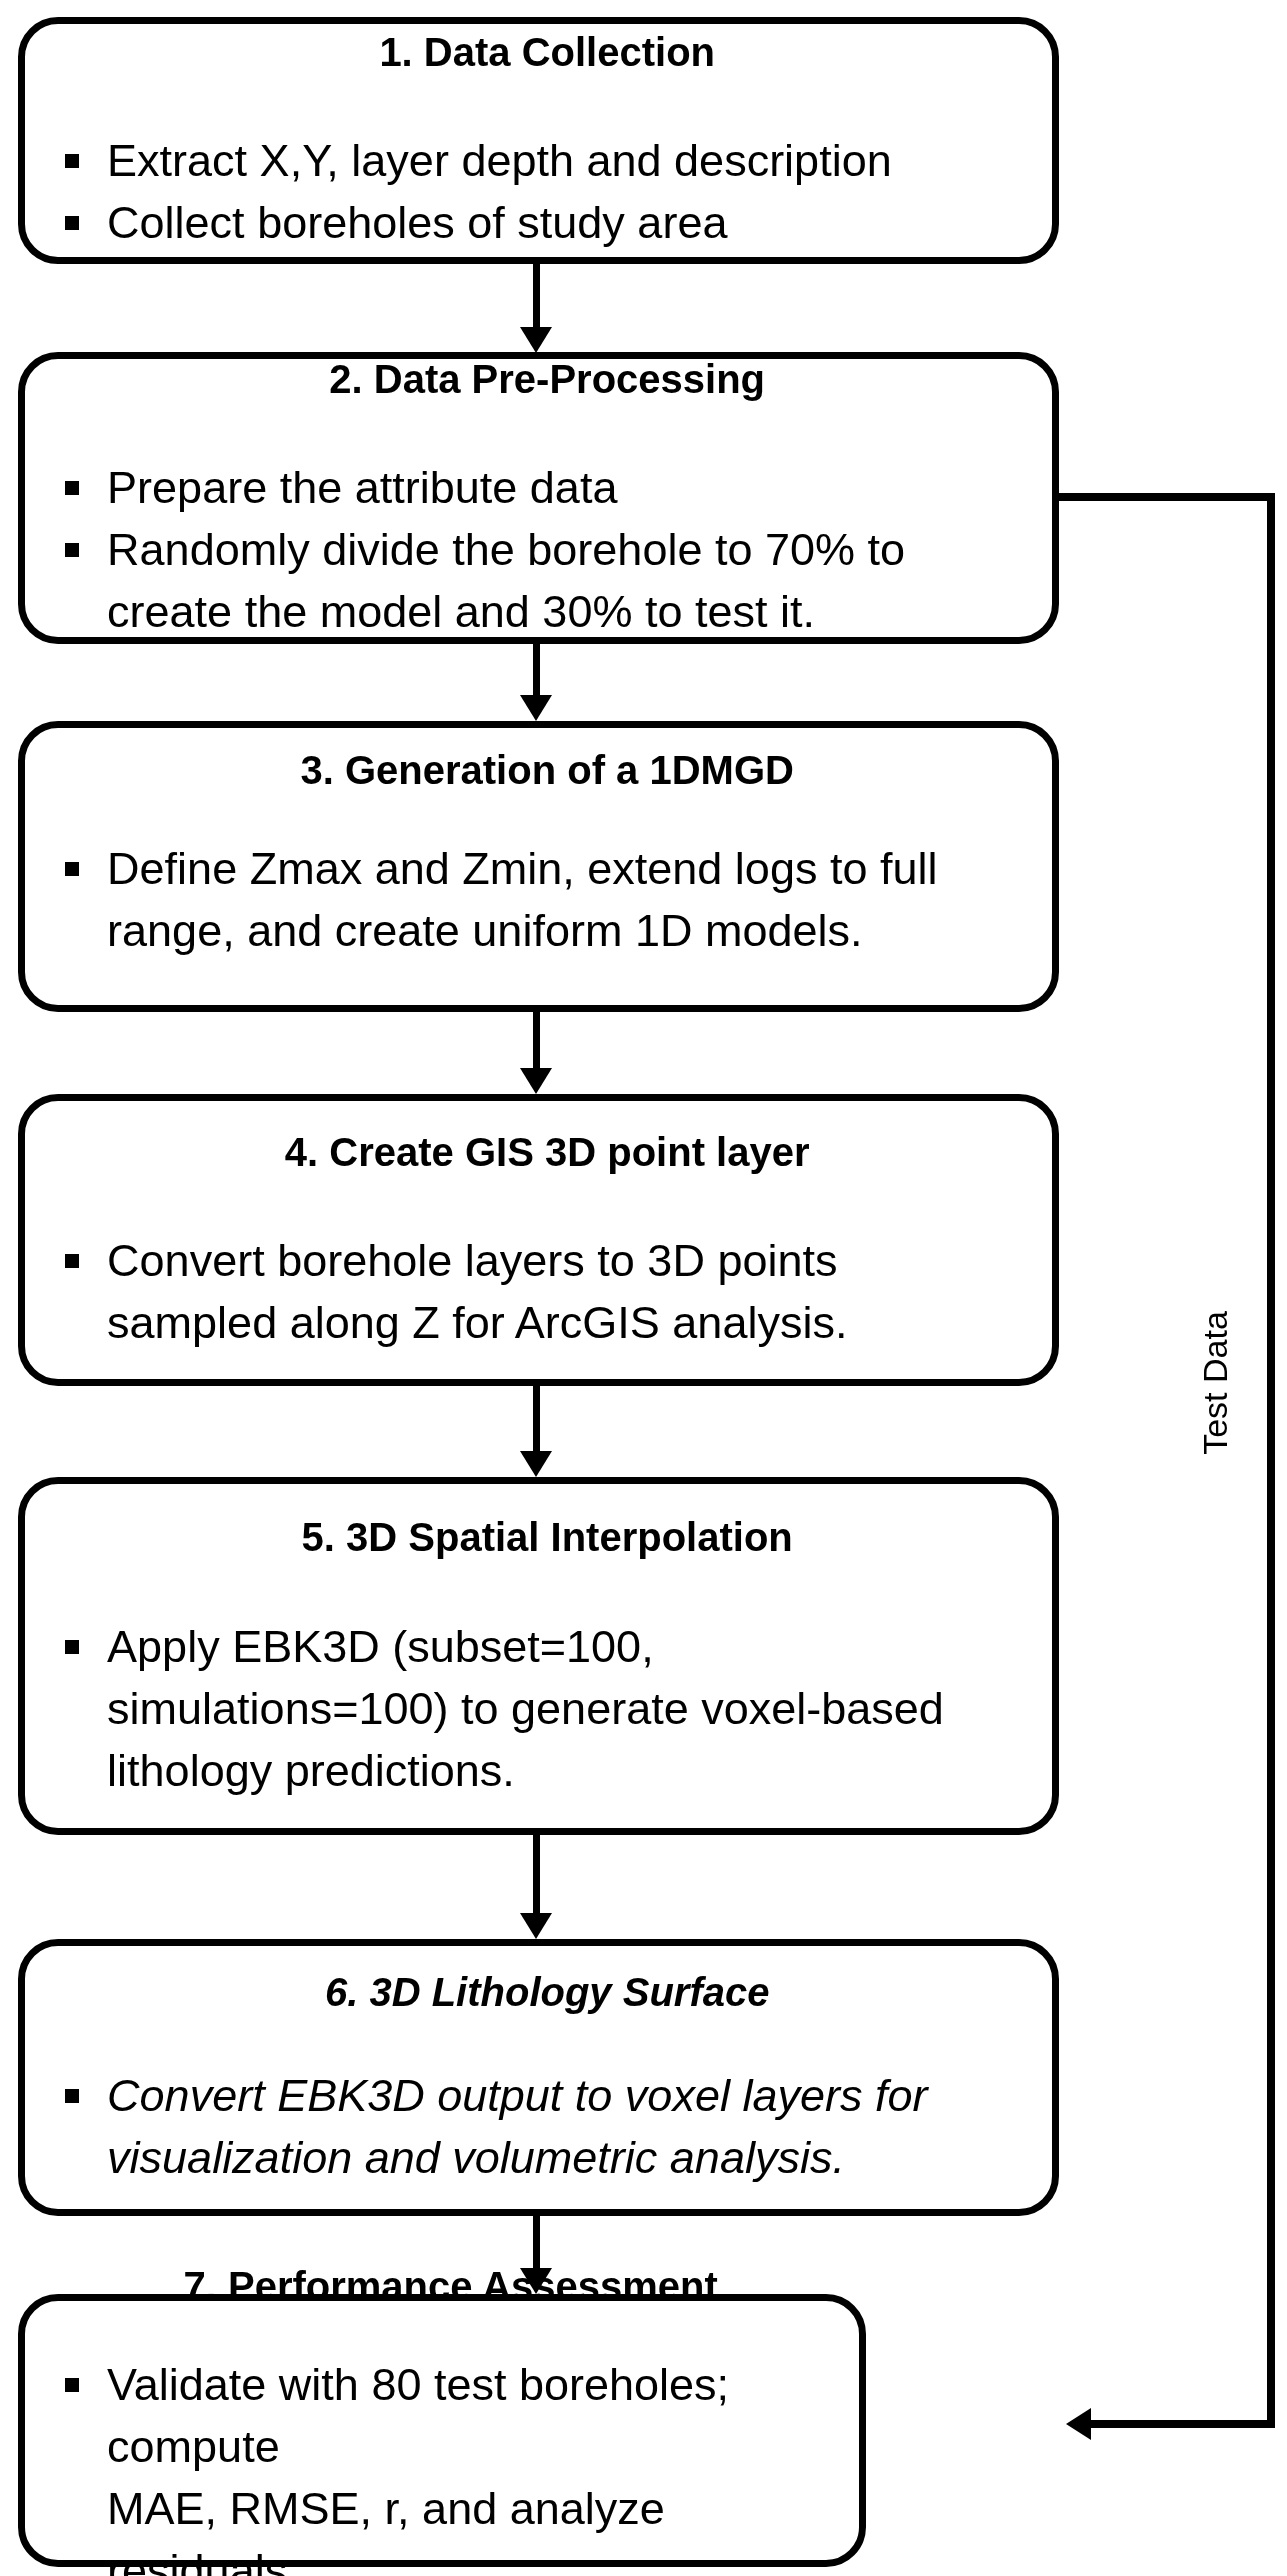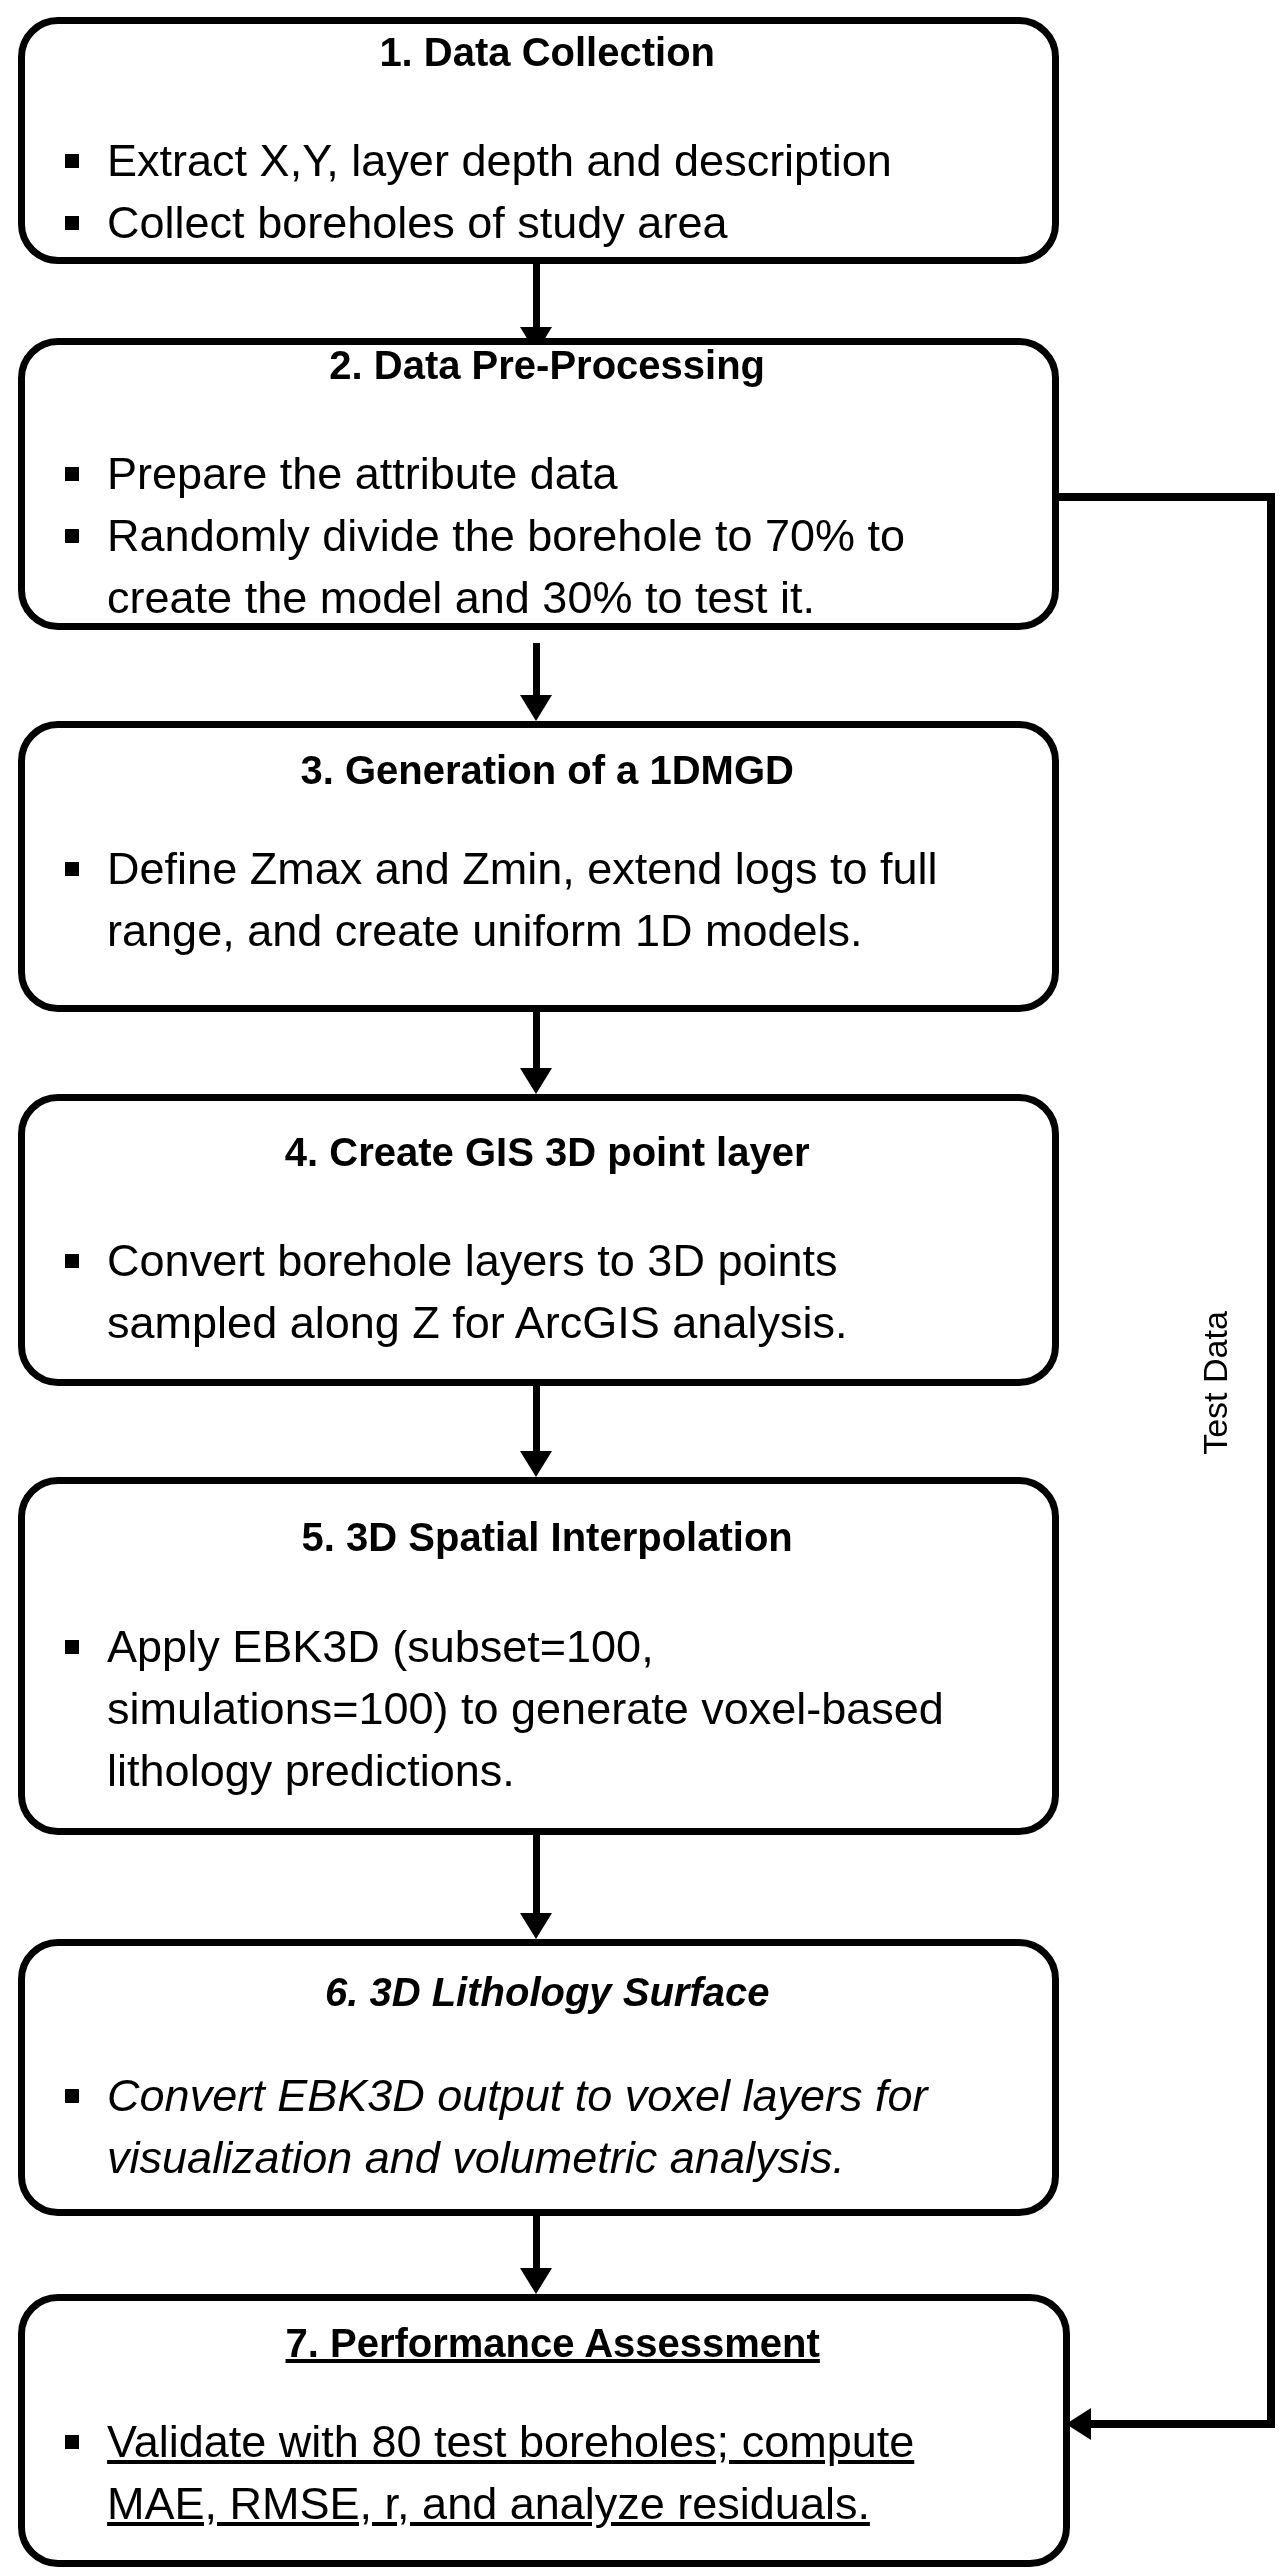--- a/index.html
+++ b/index.html
@@ -28,26 +28,26 @@
     box-sizing: border-box;
     background: #ffffff;
     border: 7.7px solid #000000;
     border-radius: 40px;
     display: flex;
     flex-direction: column;
     padding: 15.5px 22px 15.5px 40px;
     gap: 42px;
   }
   .b1 { top: 16.6px;   height: 247px; justify-content: center; }
-  .b2 { top: 338px;  height: 292px; justify-content: center; }
+  .b2 { top: 352px;  height: 292px; justify-content: center; }
   .b3 { top: 721px; height: 291px; justify-content: flex-start; }
   .b4 { top: 1094px; height: 292px; justify-content: space-evenly; }
   .b5 { top: 1477px; height: 358px; justify-content: space-evenly; }
   .b6 { top: 1939px; height: 277px; justify-content: space-evenly; font-style: italic; }
-  .b7 { top: 2294px; height: 273px; width: 1052px; justify-content: flex-start; text-decoration: underline; }
+  .b7 { top: 2294px; height: 273px; width: 848px; justify-content: center; }
 
   .box-title {
     font-size: 40px;
     font-weight: bold;
     line-height: 52px;
     text-align: center;
   }
   .b1 .bullets, .b2 .bullets { margin-top: 10px; }
   .bullet-row {
     display: flex;

